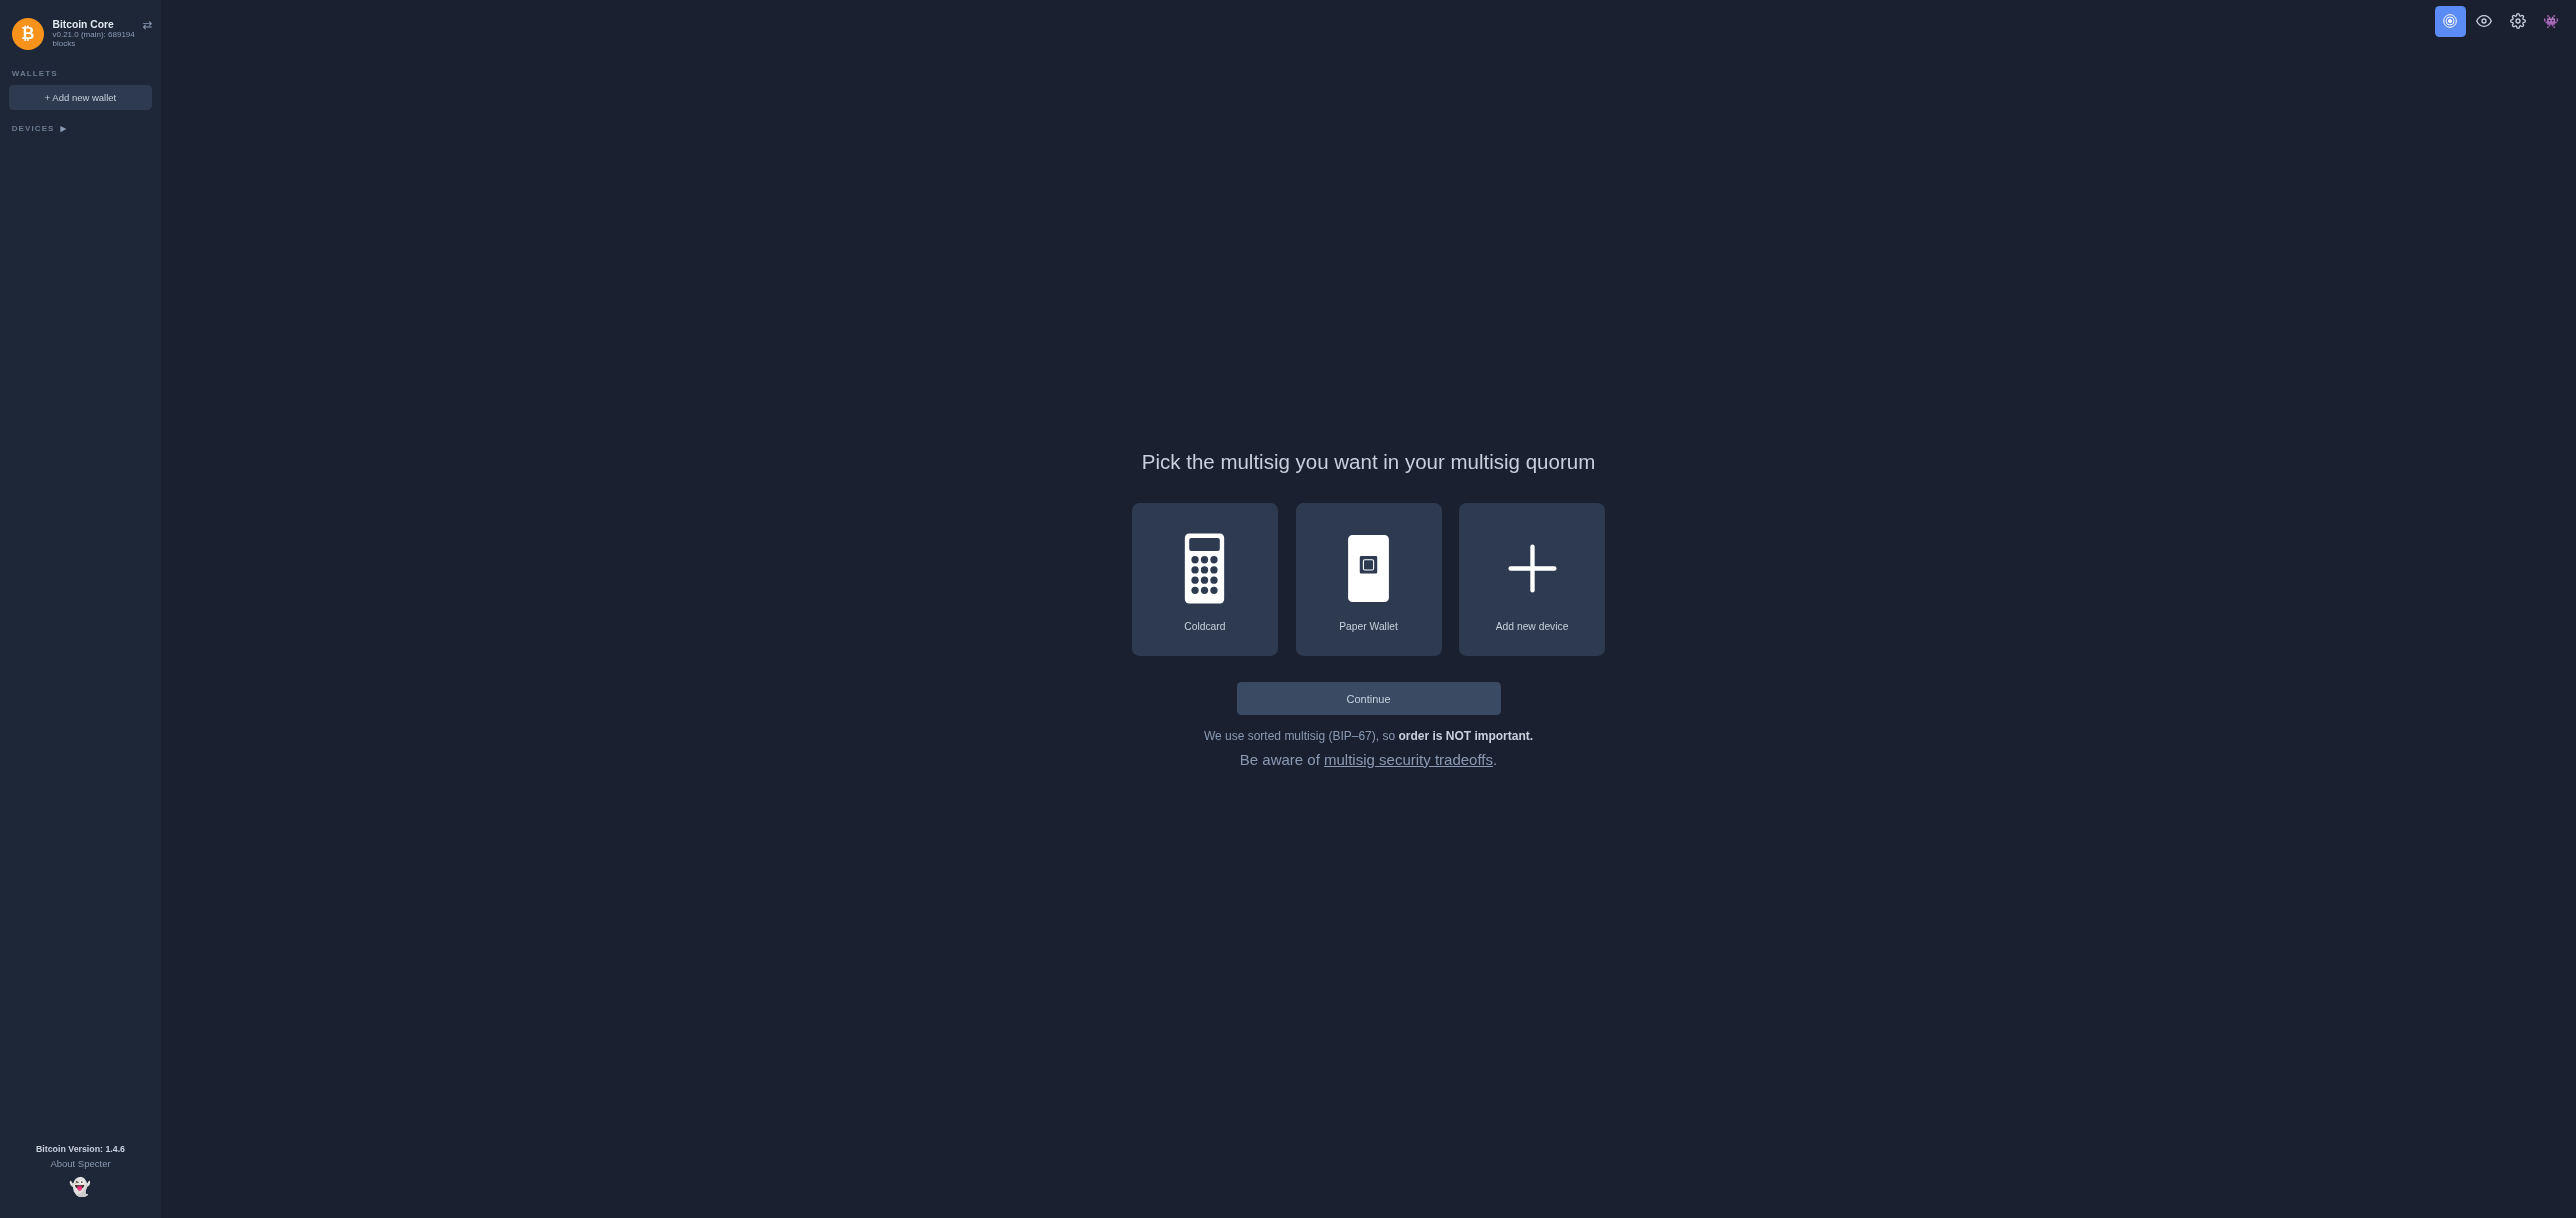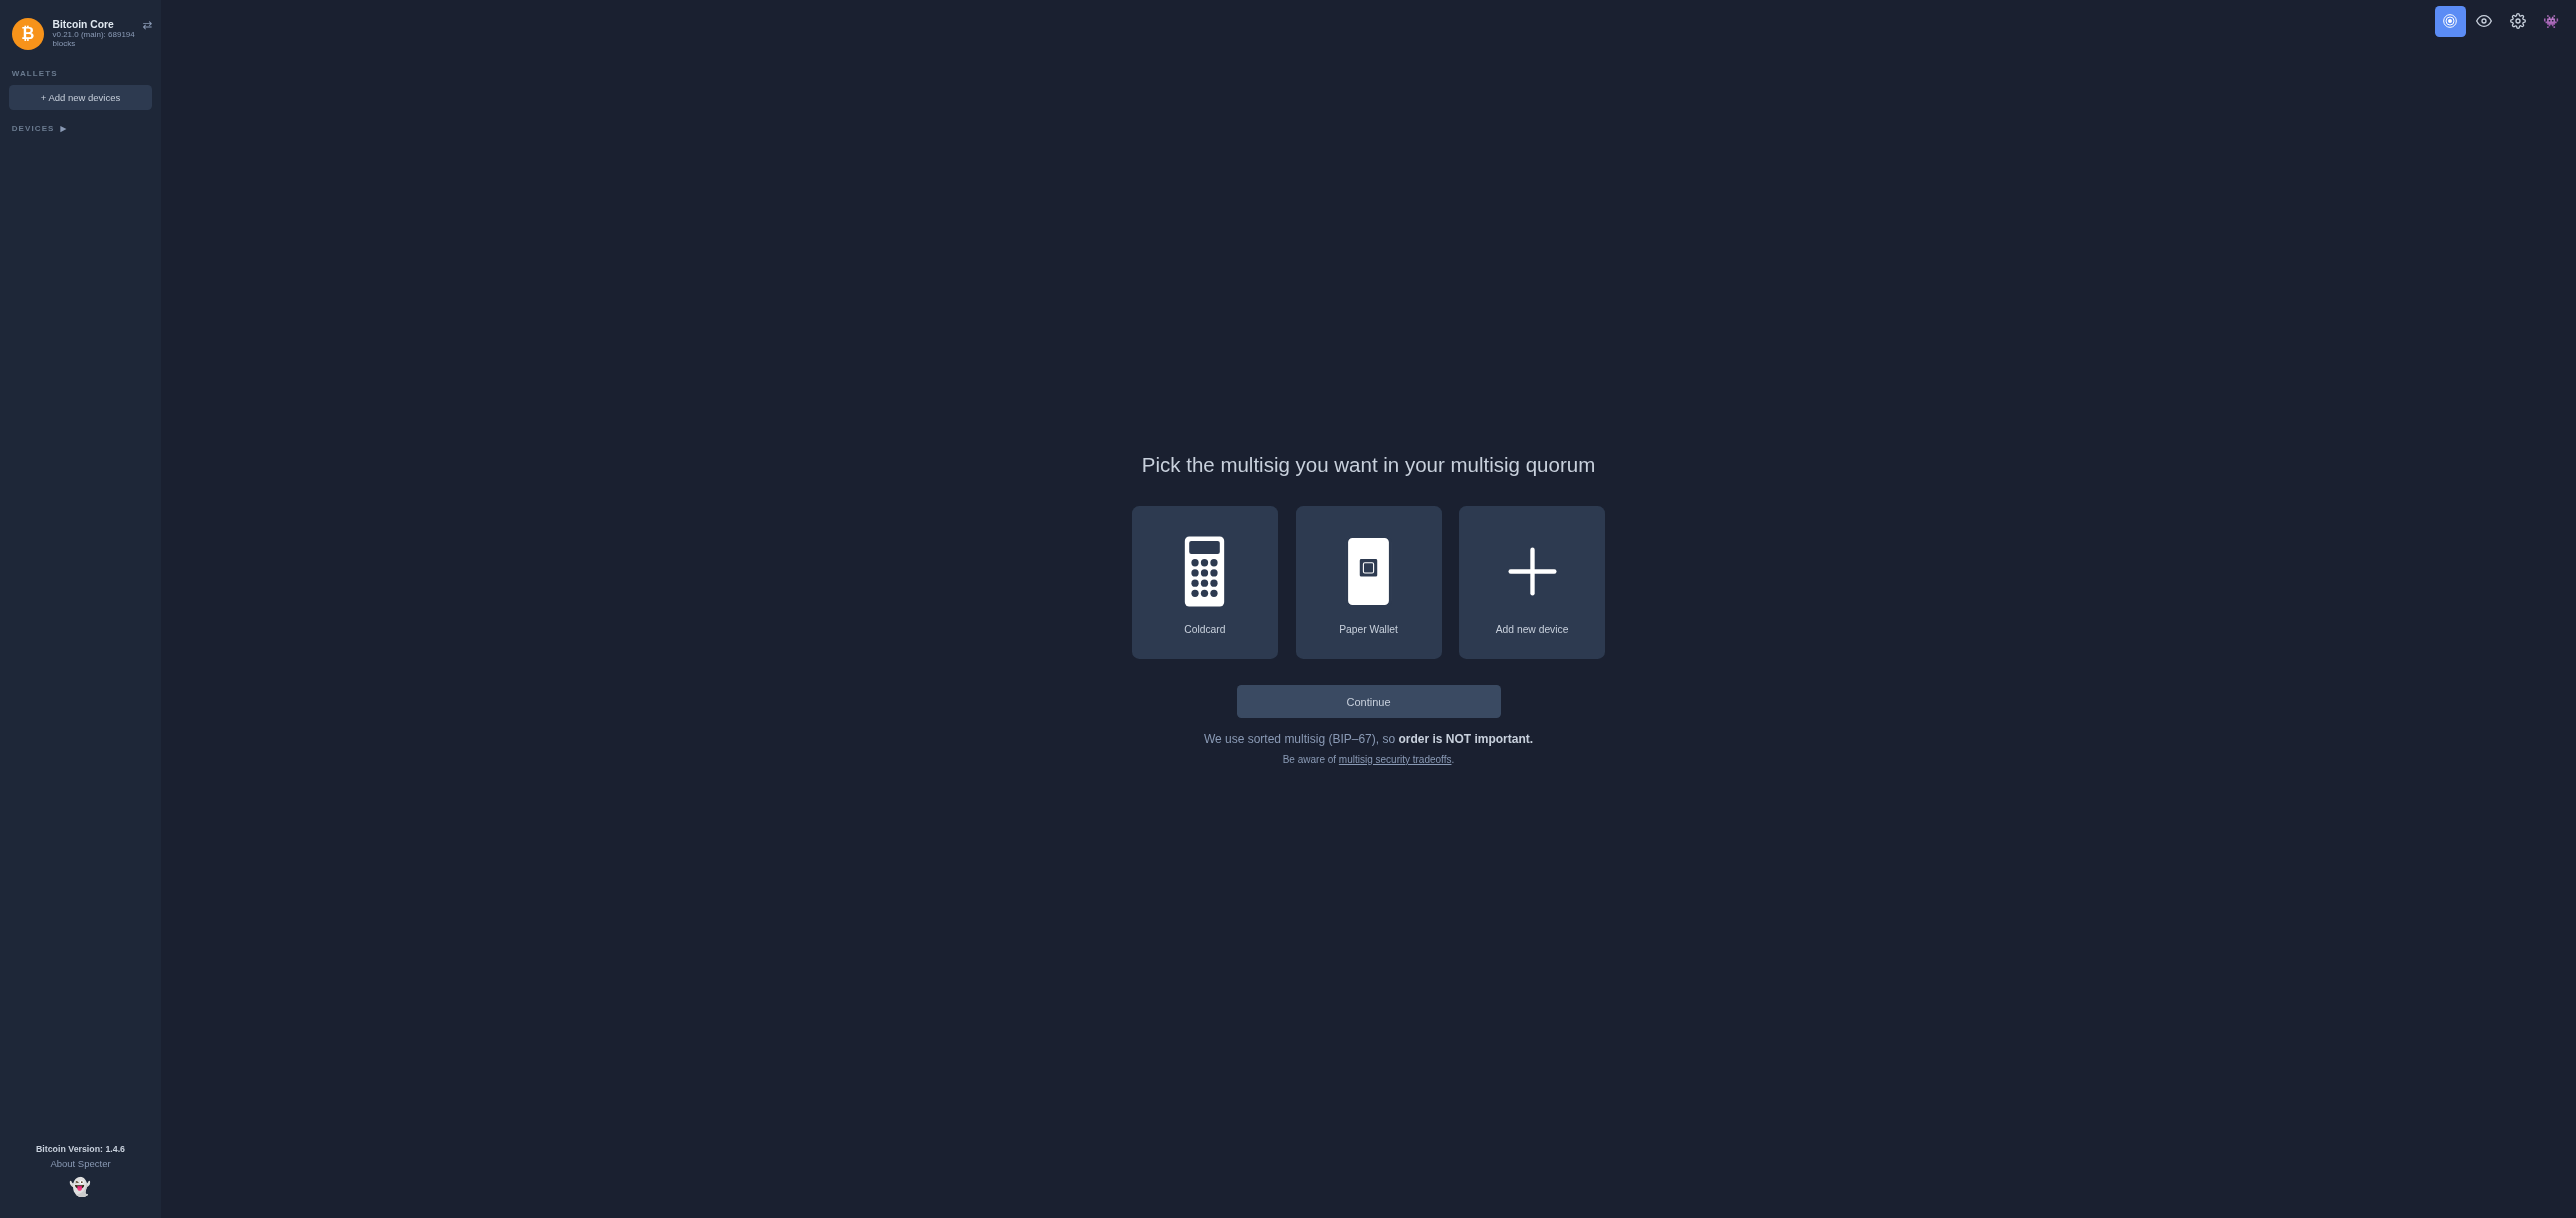--- a/index.html
+++ b/index.html
@@ -199,21 +199,21 @@
       color: #8a9ab5;
       text-align: center;
       margin-bottom: 7.3px;
     }
     .info-text strong {
       color: #c8d0dc;
       font-weight: 700;
     }
 
     .tradeoffs-link {
-      font-size: 10px;
+      font-size: 15px;
       color: #8a9ab5;
       text-align: center;
     }
     .tradeoffs-link a {
       color: #8a9ab5;
       text-decoration: underline;
       cursor: pointer;
     }
   </style>
 </head>
@@ -257,21 +257,21 @@
         <span>₿</span>
       </div>
       <div class="btc-info">
         <span class="btc-name">Bitcoin Core</span>
         <span class="btc-version">v0.21.0 (main): 689194 blocks</span>
       </div>
       <span class="sync-icon">⇄</span>
     </div>
 
     <div class="sidebar-section">WALLETS</div>
-    <button class="add-wallet-btn">+ Add new devices</button>
+    <button class="add-wallet-btn">+ Add new wallet</button>
 
     <div class="devices-section">
       <span>DEVICES</span>
       <span class="devices-arrow">▶</span>
     </div>
 
     <div class="sidebar-footer">
       <div class="specter-version">
         <span>Bitcoin Version:</span>
         <span>1.4.6</span>

